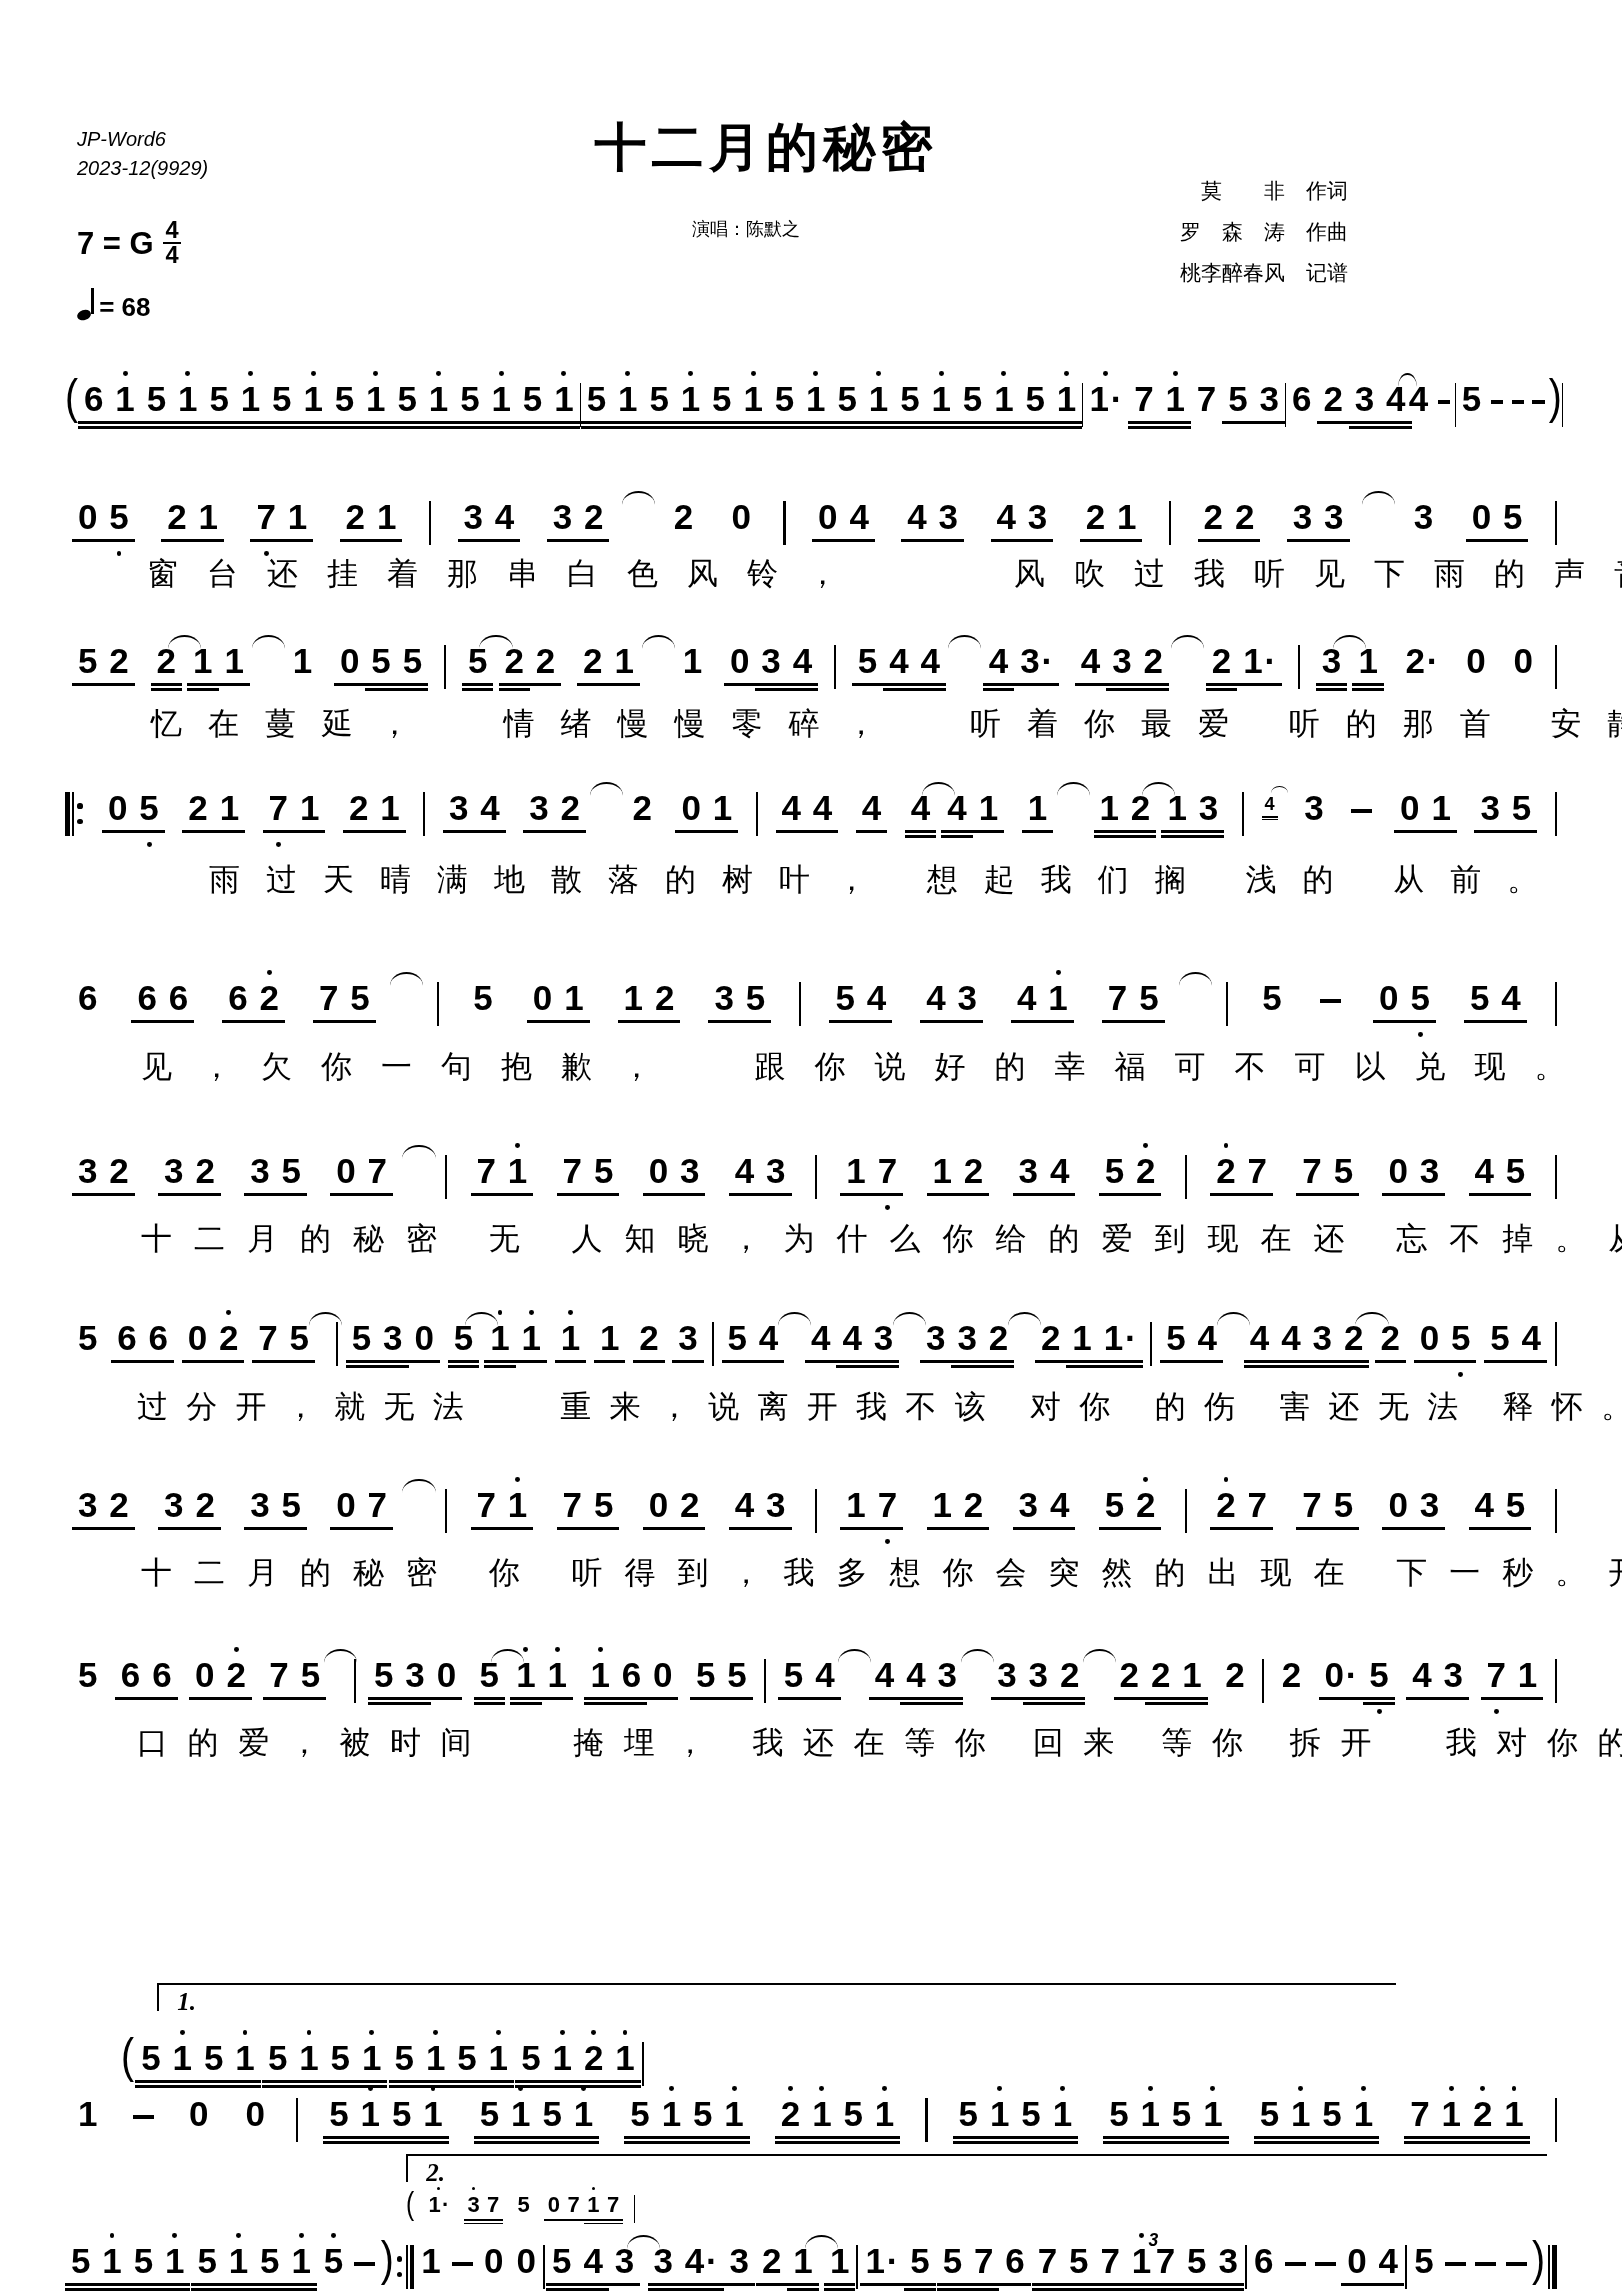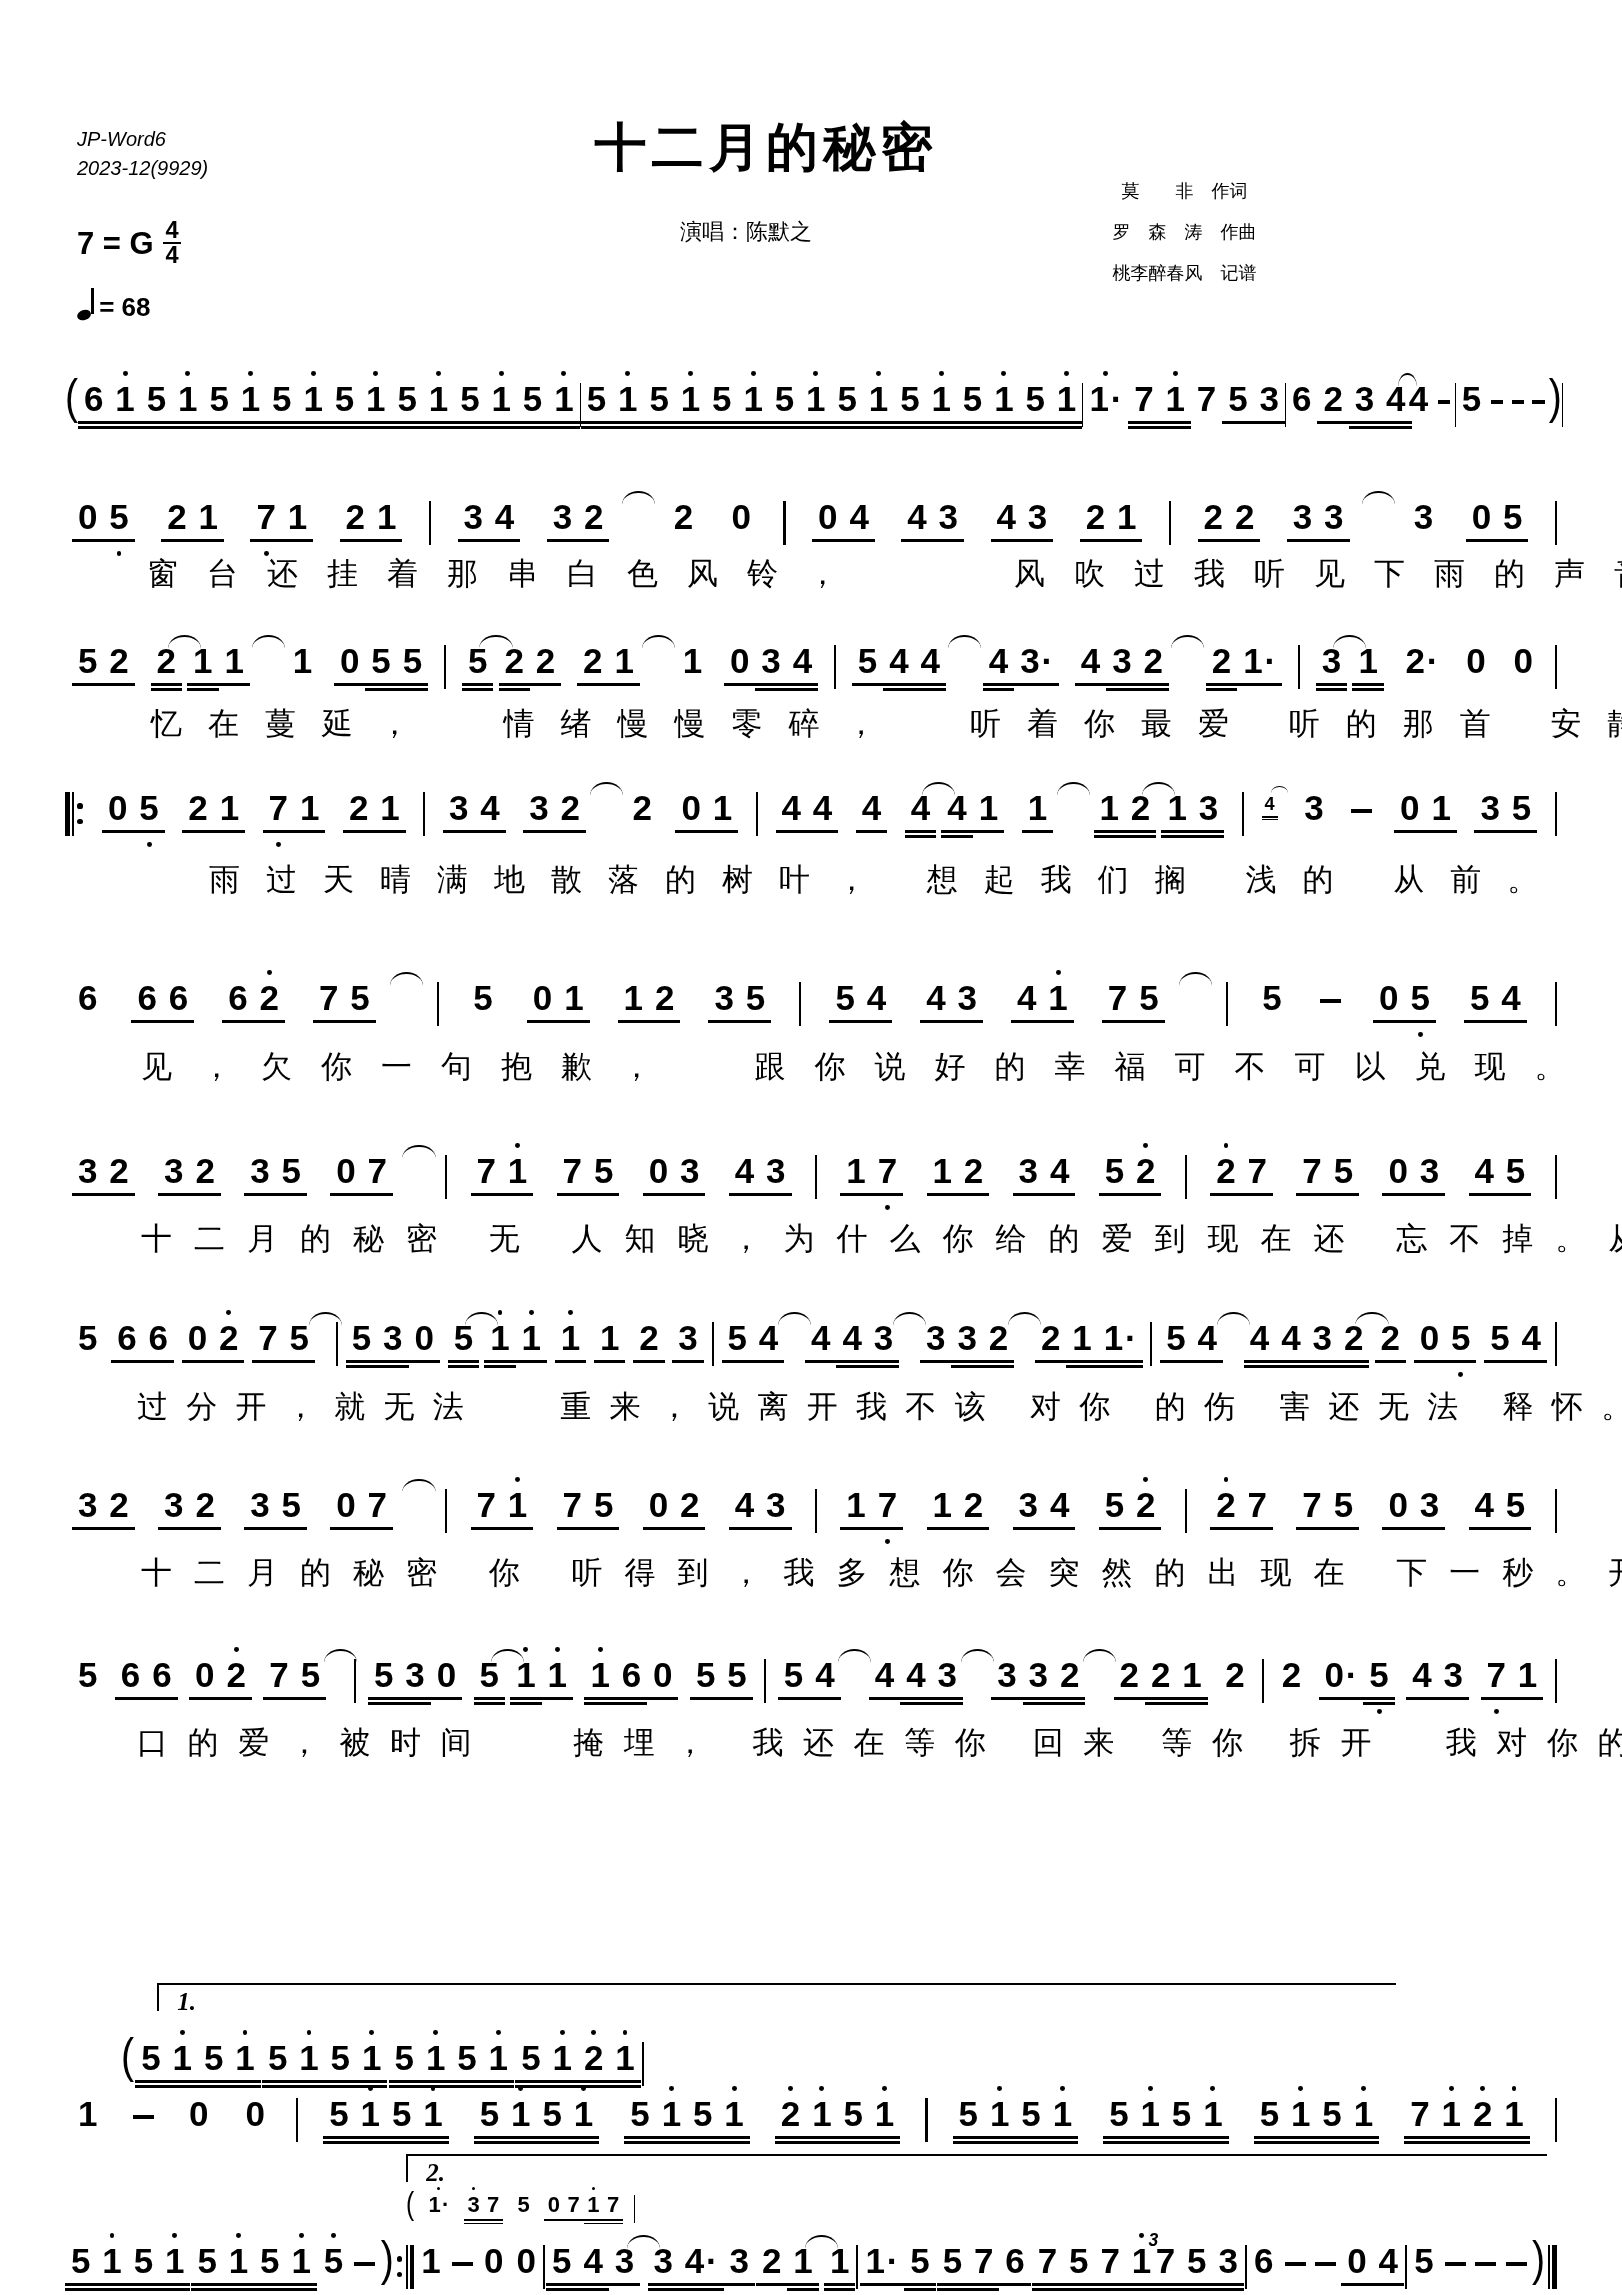--- a/index.html
+++ b/index.html
@@ -3,23 +3,23 @@
 <meta charset="utf-8">
 <style>
   html,body{margin:0;padding:0;background:#ffffff;}
   body{width:1623px;height:2295px;position:relative;font-family:"Liberation Sans",sans-serif;color:#000;}
   
   .meta{position:absolute;left:77px;font-style:italic;font-size:20px;font-family:"Liberation Sans",sans-serif;}
   #meta-app{top:128px;text-align:right;} #meta-code{top:157px;}
   .title{position:absolute;left:439px;top:113px;width:654px;text-align:center;
          font-size:52px;font-weight:bold;letter-spacing:5.2px;font-family:"Liberation Sans",sans-serif;}
   .performer{position:absolute;left:419px;top:217px;width:654px;text-align:center;
-         font-size:22px;font-family:"Liberation Serif",serif;}
-  .credits{position:absolute;left:1021px;top:171px;width:327px;text-align:center;
-         font-size:18px;line-height:41px;font-family:"Liberation Serif",serif;white-space:pre;}
+         font-size:18px;font-family:"Liberation Serif",serif;}
+  .credits{position:absolute;left:1021px;top:171px;width:327px;text-align:right;
+         font-size:21px;line-height:41px;font-family:"Liberation Serif",serif;white-space:pre;}
   .keyrow{position:absolute;left:77px;top:224px;font-size:31px;font-weight:bold;}
   .frac{display:inline-block;vertical-align:middle;text-align:center;font-size:23.6px;line-height:1.0;
         font-weight:bold;margin-left:9.2px;margin-top:-5.2px;}
   .frac .ft{display:block;border-bottom:2.6px solid #000;padding:0 2.6px;}
   .frac .fb{display:block;padding:0 2.6px;}
   .temporow{position:absolute;left:77px;top:288px;font-size:26px;font-weight:bold;}
   .qnote{display:inline-block;position:relative;width:18.3px;height:34px;vertical-align:-6.5px;margin-right:3.9px;}
   .qnote::before{content:"";position:absolute;right:1.3px;top:0;width:3.3px;height:26px;background:#000;}
   .qnote::after{content:"";position:absolute;left:0;bottom:2.6px;width:14.4px;height:9.8px;background:#000;
         border-radius:50%;transform:rotate(-18deg);}

